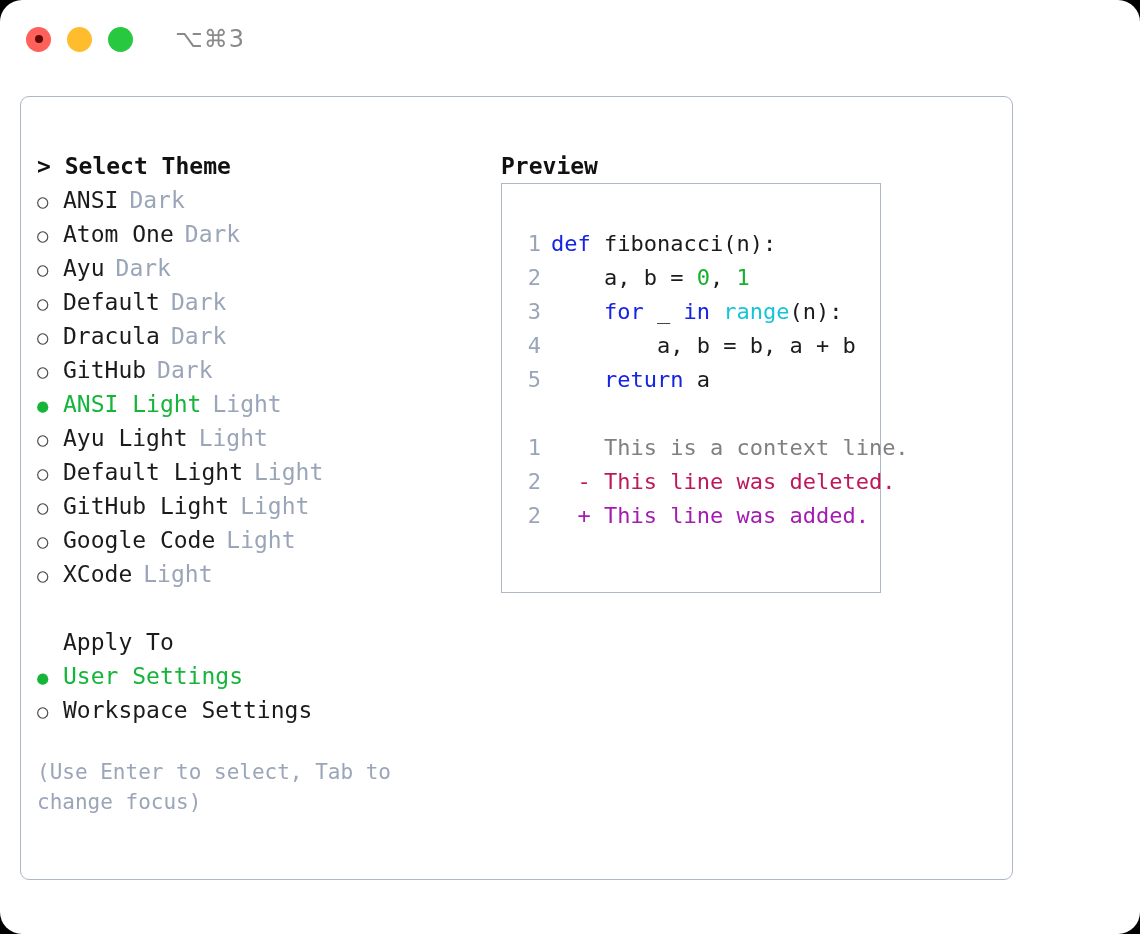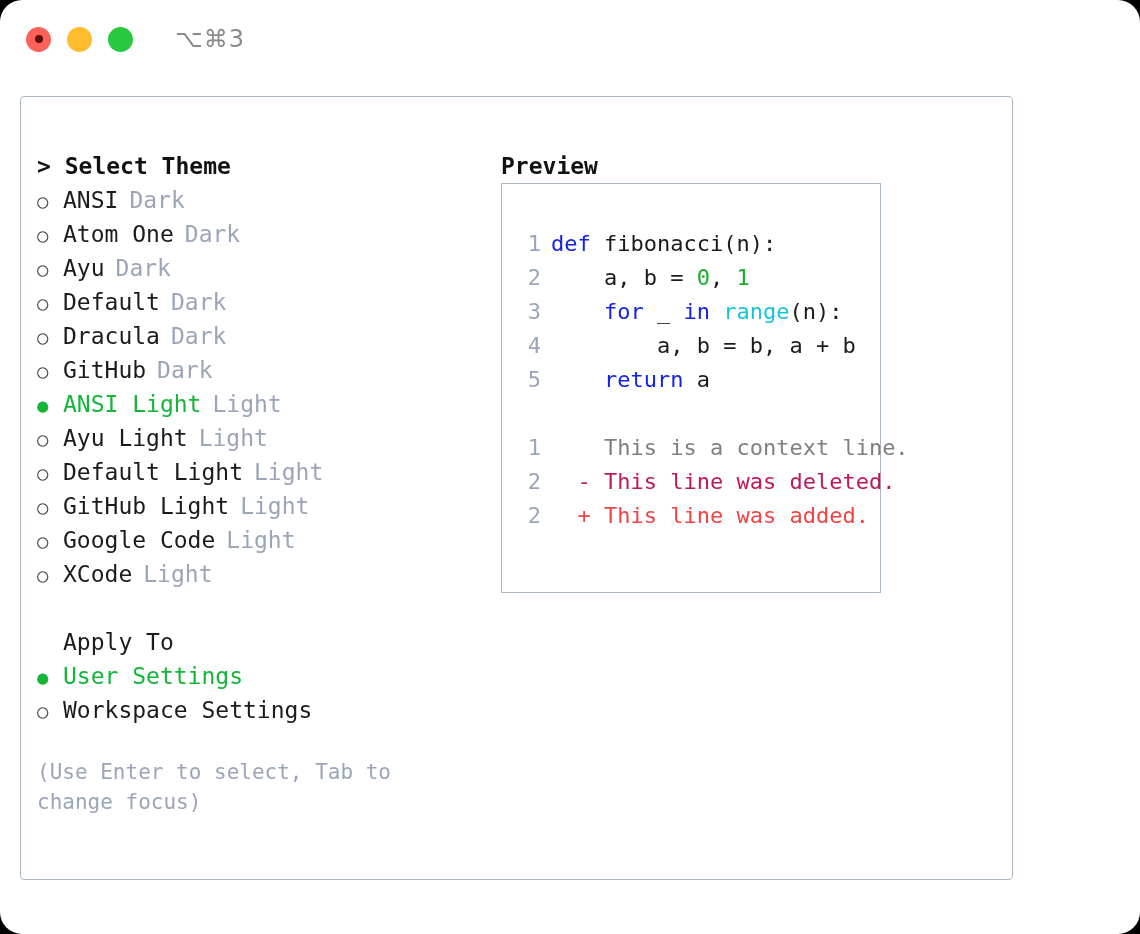--- a/index.html
+++ b/index.html
@@ -63,21 +63,21 @@
   }
 
   
   #outer-panel {
     position: absolute;
     left: 20px;
     top: 96px;
     width: 993px;
     height: 784px;
     border: 1.6px solid #aeb7c4;
-    border-radius: 4px;
+    border-radius: 9px;
     box-sizing: border-box;
     background: #ffffff;
   }
 
   #columns {
     position: absolute;
     left: 0; top: 0;
     width: 100%;
     height: 100%;
   }
@@ -174,21 +174,21 @@
     text-align: right;
     color: #9aa5b8;
     margin-right: 10px;
   }
   .kw   { color: #1423e6; }
   .fn   { color: #16c4d8; }
   .num  { color: #17b02b; }
   .plain{ color: #1b1b1b; }
   .ctx  { color: #808080; }
   .del  { color: #be185d; }
-  .add  { color: #ef4444; }
+  .add  { color: #a21caf; }
   .blank-line { height: 34px; }
 </style>
 </head>
 <body>
 
 <div id="page">
 
   <div id="titlebar">
     <div class="light red">
       <div class="rec-dot"></div>

